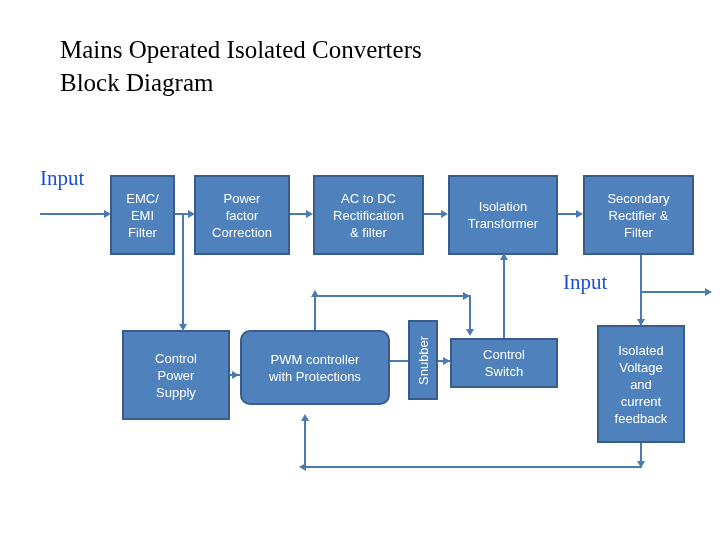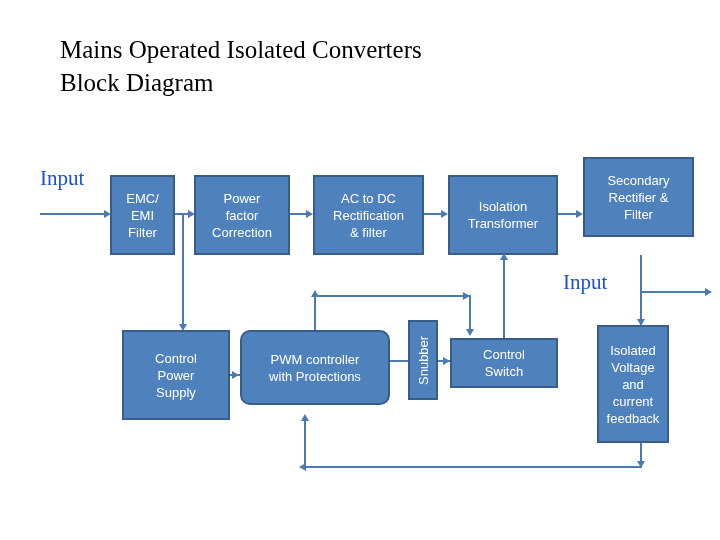--- a/index.html
+++ b/index.html
@@ -117,38 +117,38 @@
 factor
 Correction</div>
 
   <div class="block" style="left:313px; top:175px; width:111px; height:80px;">AC to DC
 Rectification
 &amp; filter</div>
 
   <div class="block" style="left:448px; top:175px; width:110px; height:80px;">Isolation
 Transformer</div>
 
-  <div class="block" style="left:583px; top:157px; width:111px; height:80px;">Secondary
+  <div class="block" style="left:583px; top:175px; width:111px; height:80px;">Secondary
 Rectifier &amp;
 Filter</div>
 
   <div class="block" style="left:122px; top:330px; width:108px; height:90px;">Control
 Power
 Supply</div>
 
   <div class="block" style="left:240px; top:330px; width:150px; height:75px;border-radius:10px;">PWM controller
 with Protections</div>
 
   <div class="block vertical" style="left:408px; top:320px; width:30px; height:80px;">Snubber</div>
 
   <div class="block" style="left:450px; top:338px; width:108px; height:50px;">Control
 Switch</div>
 
 
-  <div class="block" style="left:597px; top:325px; width:72px; height:118px;">Isolated
+  <div class="block" style="left:597px; top:325px; width:88px; height:118px;">Isolated
 Voltage
 and
 current
 feedback</div>
 
   <div class="hline" style="left:40px; top:213px; width:66px;"></div>
   <div class="arrow right" style="left:104px; top:210px;"></div>
 
   <div class="hline" style="left:175px; top:213px; width:15px;"></div>
   <div class="arrow right" style="left:188px; top:210px;"></div>

